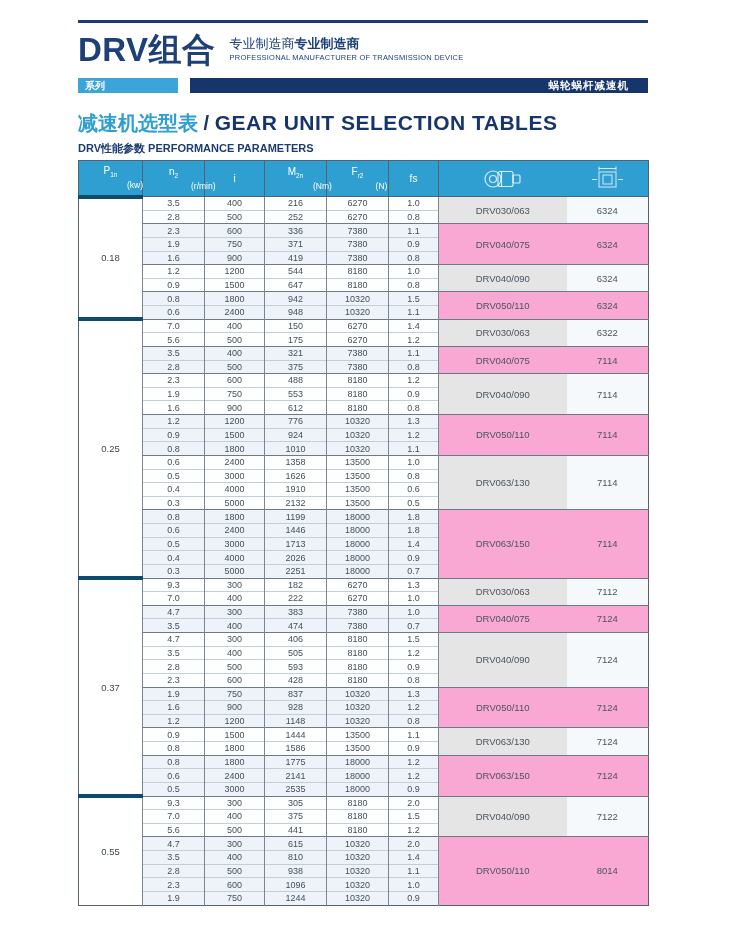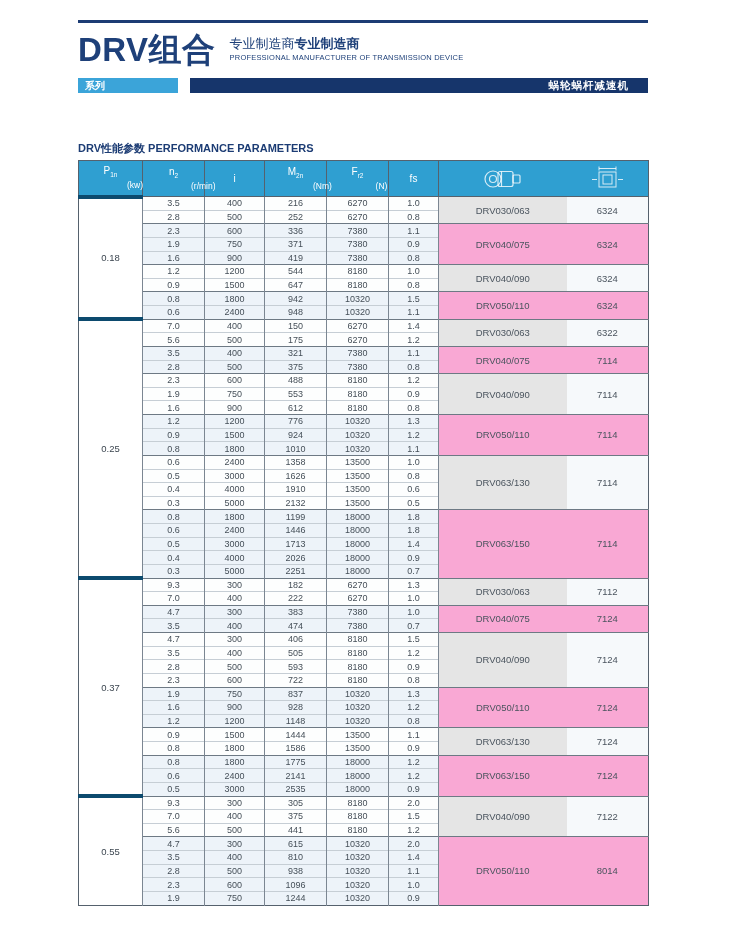--- a/index.html
+++ b/index.html
@@ -59,20 +59,23 @@
       <div class="tagline-cn"><span>专业制造商</span><span class="bold">专业制造商</span></div>
       <div class="tagline-en">PROFESSIONAL MANUFACTURER OF TRANSMISSION DEVICE</div>
     </div>
   </div>
 
   <div class="series-bar">
     <div class="series-left">系列</div>
     <div class="series-right">蜗轮蜗杆减速机</div>
   </div>
 
+  <div class="main-title">
+    <span class="title-cn">减速机选型表</span><span class="title-sep"> / </span><span class="title-en">GEAR UNIT SELECTION TABLES</span>
+  </div>
 
   <div class="sub-title">DRV性能参数 PERFORMANCE PARAMETERS</div>
 
   <table class="sel">
     <colgroup>
       <col style="width:64px">
         <col style="width:62px">
         <col style="width:60px">
       <col style="width:62px">
         <col style="width:62px">
@@ -405,21 +408,21 @@
         <tr>
           <td class="data-cell">2.8</td>
           <td class="data-cell">500</td>
           <td class="data-cell">593</td>
           <td class="data-cell">8180</td>
           <td class="data-cell">0.9</td>
         </tr>
         <tr>
           <td class="data-cell">2.3</td>
           <td class="data-cell">600</td>
-          <td class="data-cell">722</td>
+          <td class="data-cell">428</td>
           <td class="data-cell">8180</td>
           <td class="data-cell">0.8</td>
         </tr>
         <tr>
           <td class="data-cell band g-start">1.9</td>
           <td class="data-cell band g-start">750</td>
           <td class="data-cell band g-start">837</td>
           <td class="data-cell band g-start">10320</td>
           <td class="data-cell band g-start">1.3</td>
           <td class="model-cell band2 g-start" rowspan="3">DRV050/110</td>

